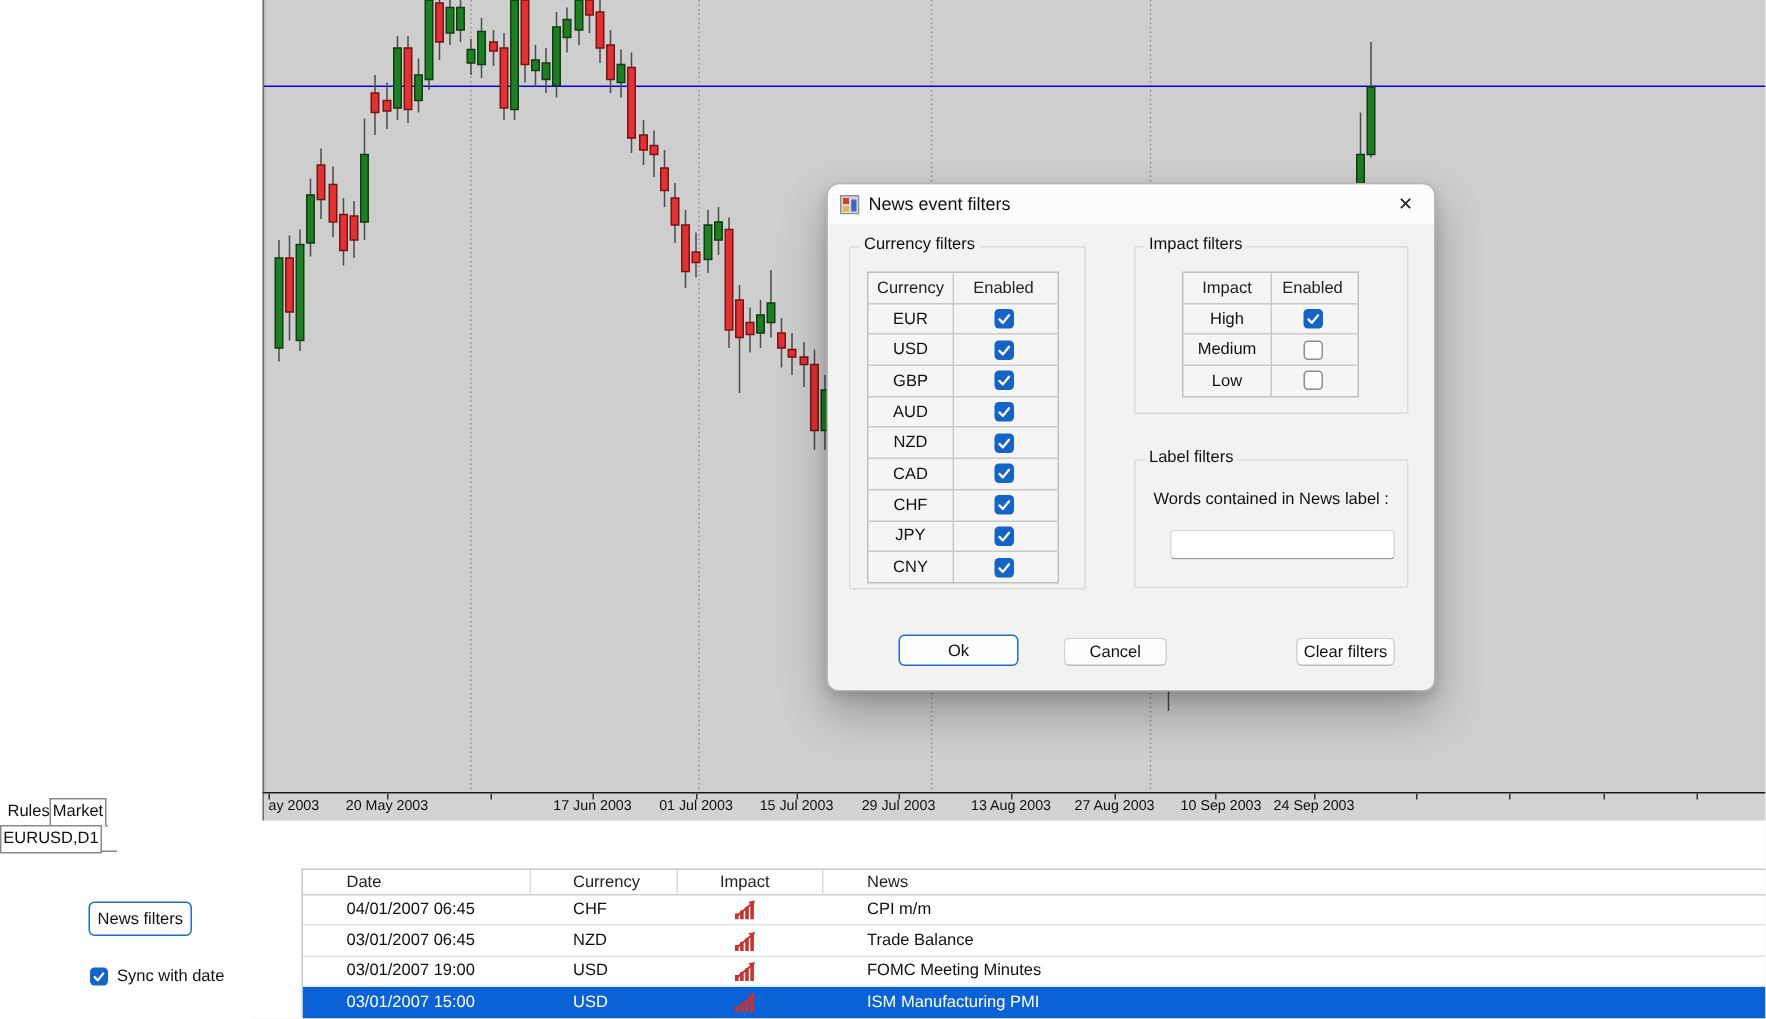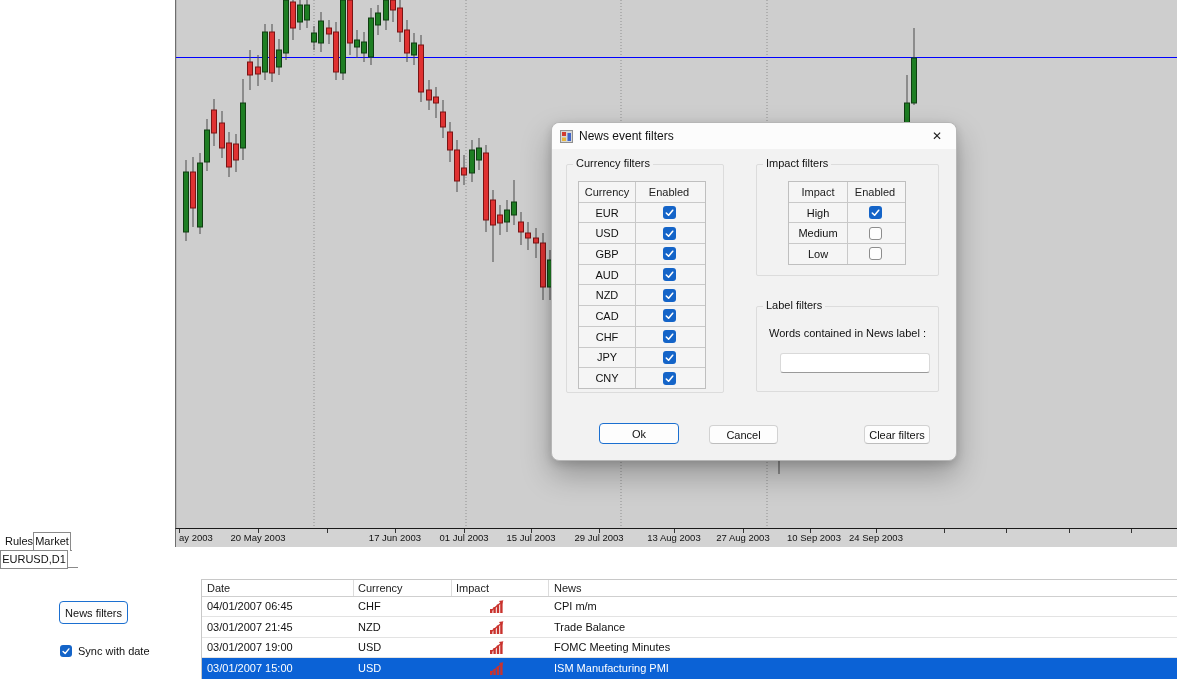--- a/index.html
+++ b/index.html
@@ -29,21 +29,21 @@
   .sync-wrap{position:absolute;left:60px;top:645px;display:flex;align-items:center;gap:6px;font-size:11px;}
   .checkbox{width:12px;height:12px;border-radius:3px;box-sizing:border-box;flex:none;
             display:flex;align-items:center;justify-content:center;}
   .checkbox.on{background:#1464c8;}
   .checkbox.off{background:#fdfdfd;border:1px solid #8d8d8d;}
   
   .news-table{position:absolute;left:201px;top:579px;width:976px;height:100px;background:#fff;
               border-left:1px solid #c8c8c8;border-top:1px solid #c8c8c8;font-size:11px;}
   .nheader{position:relative;height:16px;border-bottom:1px solid #cfcfcf;color:#222;}
   .nheader .hsep{position:absolute;top:0;width:1px;height:16px;background:#dcdcdc;}
-  .ncell{position:absolute;top:0;white-space:nowrap;line-height:16px;}
+  .ncell{position:absolute;top:0;white-space:nowrap;line-height:16px;margin-left:24px;}
   .nrow{position:relative;border-bottom:1px solid #e3e3e3;color:#111;}
   .nrow .ncell{line-height:inherit;}
   .nrow.sel{background:#0b62d6;color:#fff;border-bottom-color:#0b62d6;}
   .c-date{left:5px;} .c-cur{left:156px;} .c-imp{left:254px;} .c-news{left:352px;text-align:center;}
   .imp-icon{position:absolute;left:288px;top:3px;width:15px;height:13px;}
   
   .dialog{position:absolute;left:551px;top:122px;width:406px;height:339px;background:#f2f2f2;
           border:1px solid #b6b6b6;border-radius:8px;box-sizing:border-box;z-index:10;
           box-shadow:0 14px 30px rgba(0,0,0,.28),0 3px 8px rgba(0,0,0,.14);font-size:11px;}
   .titlebar{position:relative;height:26px;background:#fcfcfc;border-radius:8px 8px 0 0;}
@@ -561,21 +561,21 @@
           <svg viewBox="0 0 15 13" class="imp-icon" style="top: 3px;">
             <rect x="0" y="9" width="2.4" height="4" fill="#c9332e"></rect>
             <rect x="3.4" y="7" width="2.4" height="6" fill="#c9332e"></rect>
             <rect x="6.8" y="4.5" width="2.4" height="8.5" fill="#c9332e"></rect>
             <rect x="10.2" y="2" width="2.4" height="11" fill="#c9332e"></rect>
             <line x1="0.8" y1="11" x2="10.6" y2="3" stroke="#c9332e" stroke-width="1.4"></line>
             <polygon points="8.9,1.1 13.4,0.3 11.9,4.6" fill="#c9332e"></polygon>
           </svg>
         </div>
         <div class="nrow" style="height: 20px; line-height: 20px;">
-          <span class="ncell c-date">03/01/2007 21:45</span>
+          <span class="ncell c-date">03/01/2007 06:45</span>
           <span class="ncell c-cur">NZD</span>
           <span class="ncell c-news">Trade Balance</span>
           <svg viewBox="0 0 15 13" class="imp-icon" style="top: 3.5px;">
             <rect x="0" y="9" width="2.4" height="4" fill="#c9332e"></rect>
             <rect x="3.4" y="7" width="2.4" height="6" fill="#c9332e"></rect>
             <rect x="6.8" y="4.5" width="2.4" height="8.5" fill="#c9332e"></rect>
             <rect x="10.2" y="2" width="2.4" height="11" fill="#c9332e"></rect>
             <line x1="0.8" y1="11" x2="10.6" y2="3" stroke="#c9332e" stroke-width="1.4"></line>
             <polygon points="8.9,1.1 13.4,0.3 11.9,4.6" fill="#c9332e"></polygon>
           </svg>

